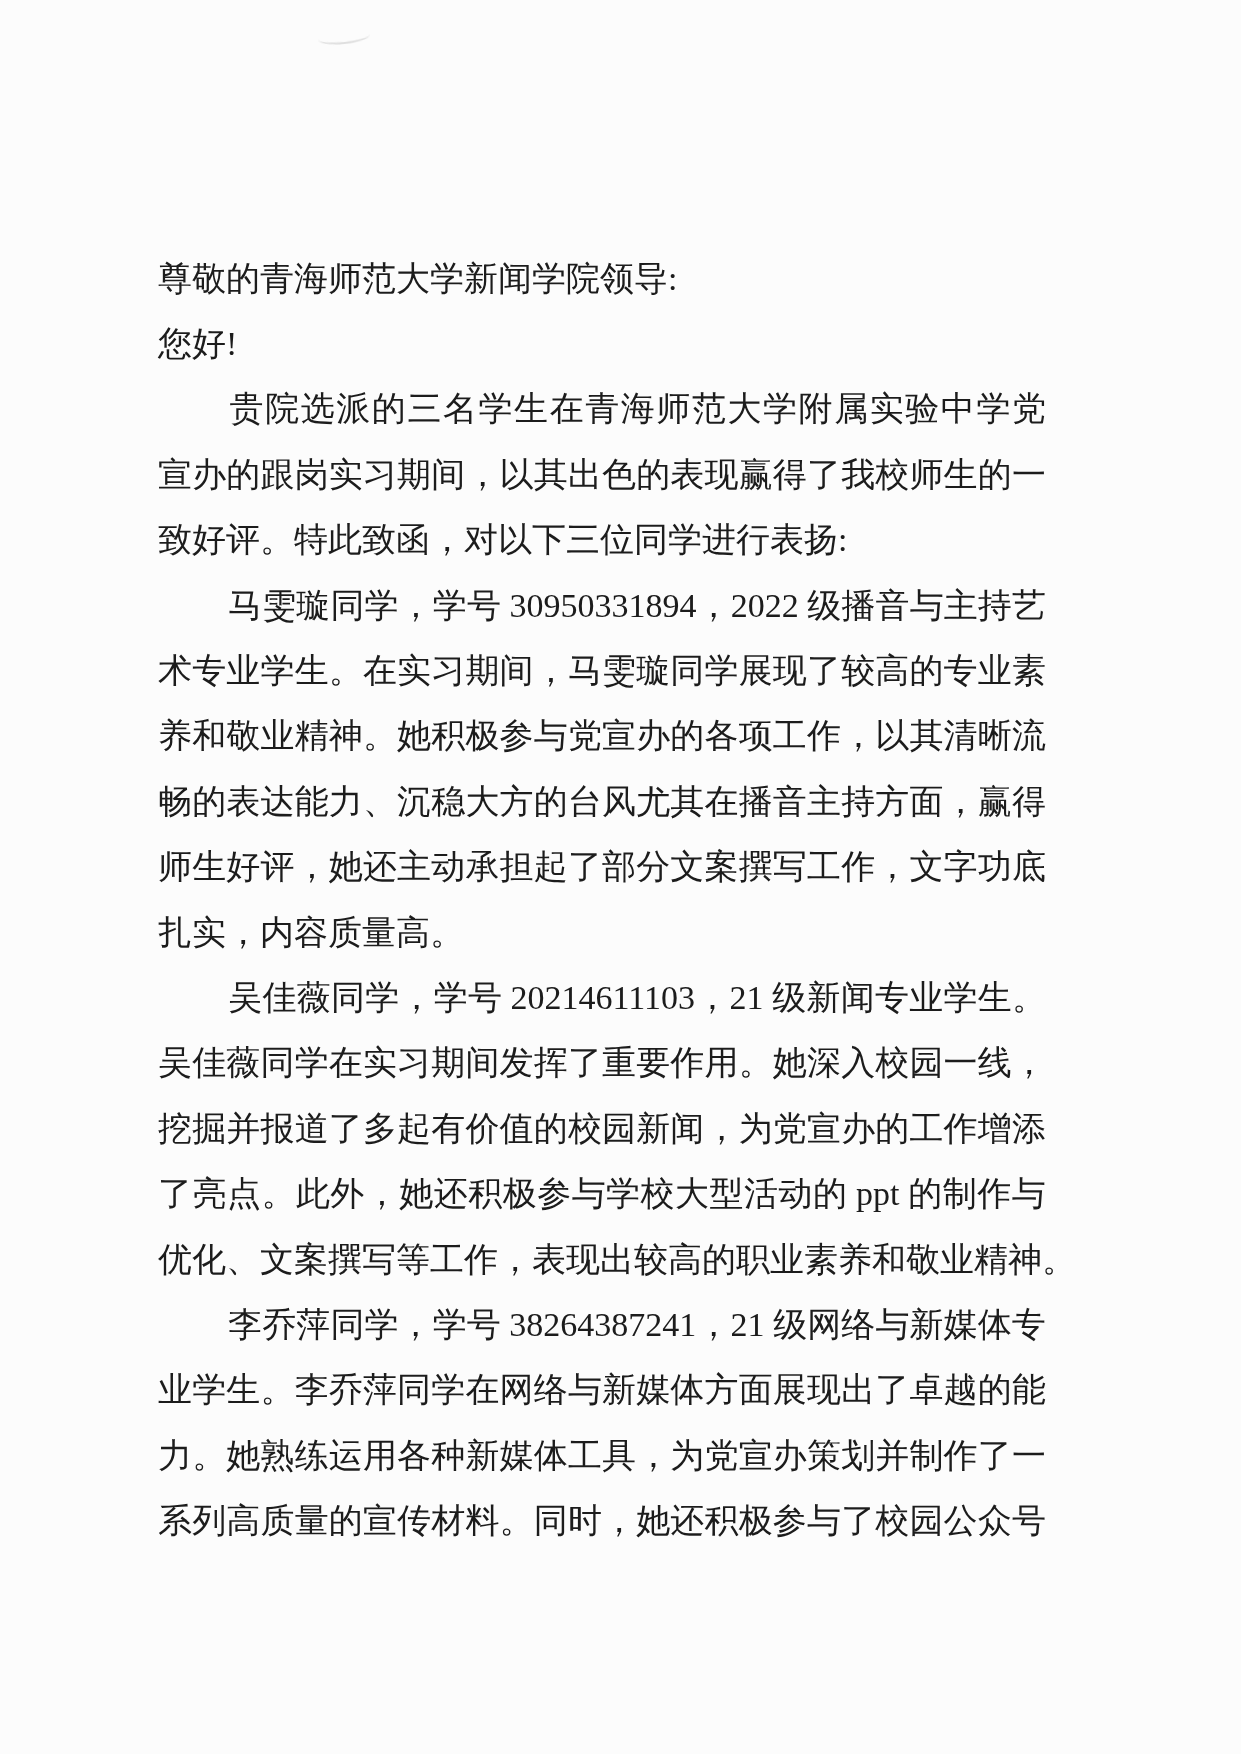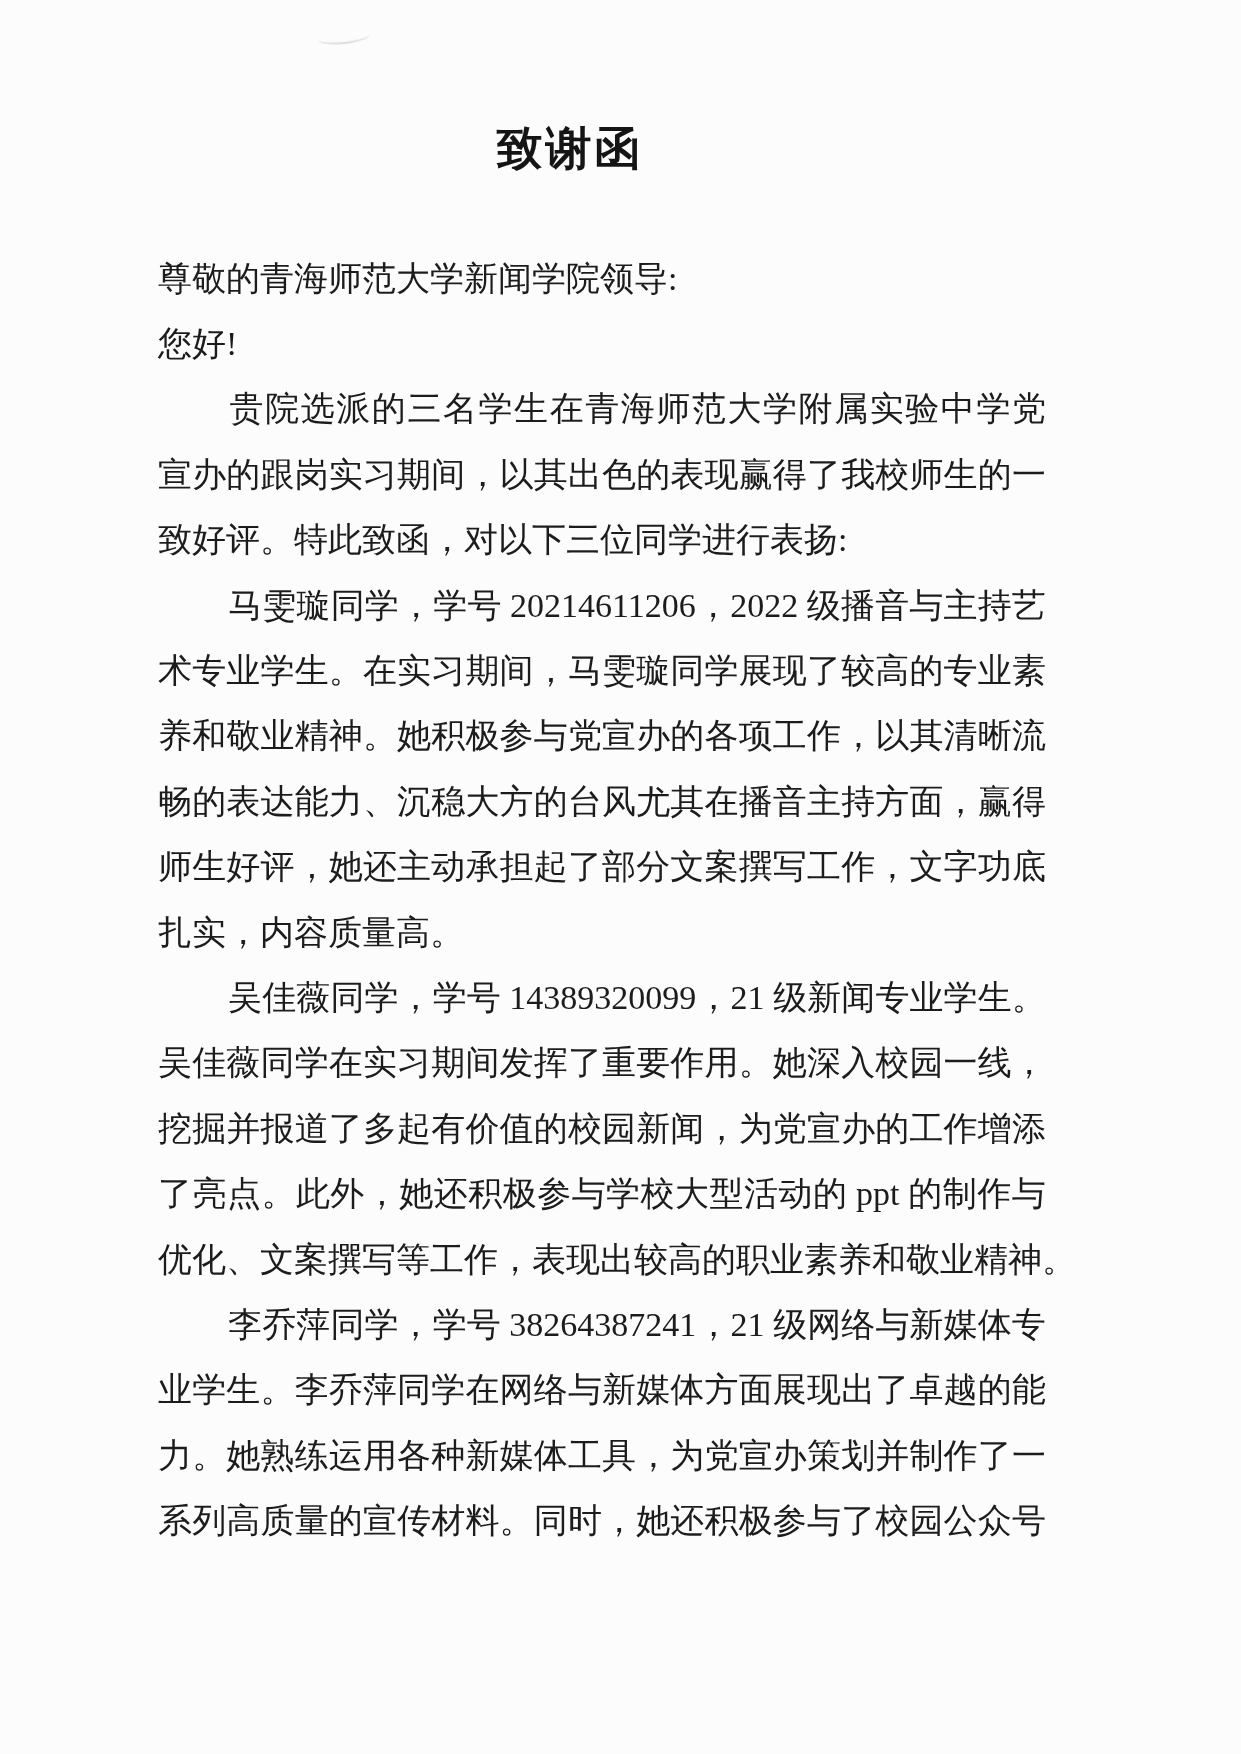--- a/index.html
+++ b/index.html
@@ -65,21 +65,20 @@
     flex: 0 0 70px;
     width: 70px;
     height: 1px;
   }
 </style>
 </head>
 <body>
 
 <div class="page">
   <div class="scan-smudge"></div>
-  <h1 class="title">致谢函</h1>
   <div class="body-block">
       <div class="line">
         <span class="tok">尊</span>
         <span class="tok">敬</span>
         <span class="tok">的</span>
         <span class="tok">青</span>
         <span class="tok">海</span>
         <span class="tok">师</span>
         <span class="tok">范</span>
         <span class="tok">大</span>
@@ -177,21 +176,21 @@
       <div class="line fill">
         <span class="indent-spacer"></span>
         <span class="tok">马</span>
         <span class="tok">雯</span>
         <span class="tok">璇</span>
         <span class="tok">同</span>
         <span class="tok">学</span>
         <span class="tok">，</span>
         <span class="tok">学</span>
         <span class="tok">号</span>
-        <span class="tok"> 20214611206</span>
+        <span class="tok"> 30950331894</span>
         <span class="tok">，</span>
         <span class="tok">2022 </span>
         <span class="tok">级</span>
         <span class="tok">播</span>
         <span class="tok">音</span>
         <span class="tok">与</span>
         <span class="tok">主</span>
         <span class="tok">持</span>
         <span class="tok">艺</span>
       </div>
@@ -321,21 +320,21 @@
       <div class="line fill">
         <span class="indent-spacer"></span>
         <span class="tok">吴</span>
         <span class="tok">佳</span>
         <span class="tok">薇</span>
         <span class="tok">同</span>
         <span class="tok">学</span>
         <span class="tok">，</span>
         <span class="tok">学</span>
         <span class="tok">号</span>
-        <span class="tok"> 14389320099</span>
+        <span class="tok"> 20214611103</span>
         <span class="tok">，</span>
         <span class="tok">21 </span>
         <span class="tok">级</span>
         <span class="tok">新</span>
         <span class="tok">闻</span>
         <span class="tok">专</span>
         <span class="tok">业</span>
         <span class="tok">学</span>
         <span class="tok">生</span>
         <span class="tok">。</span>

